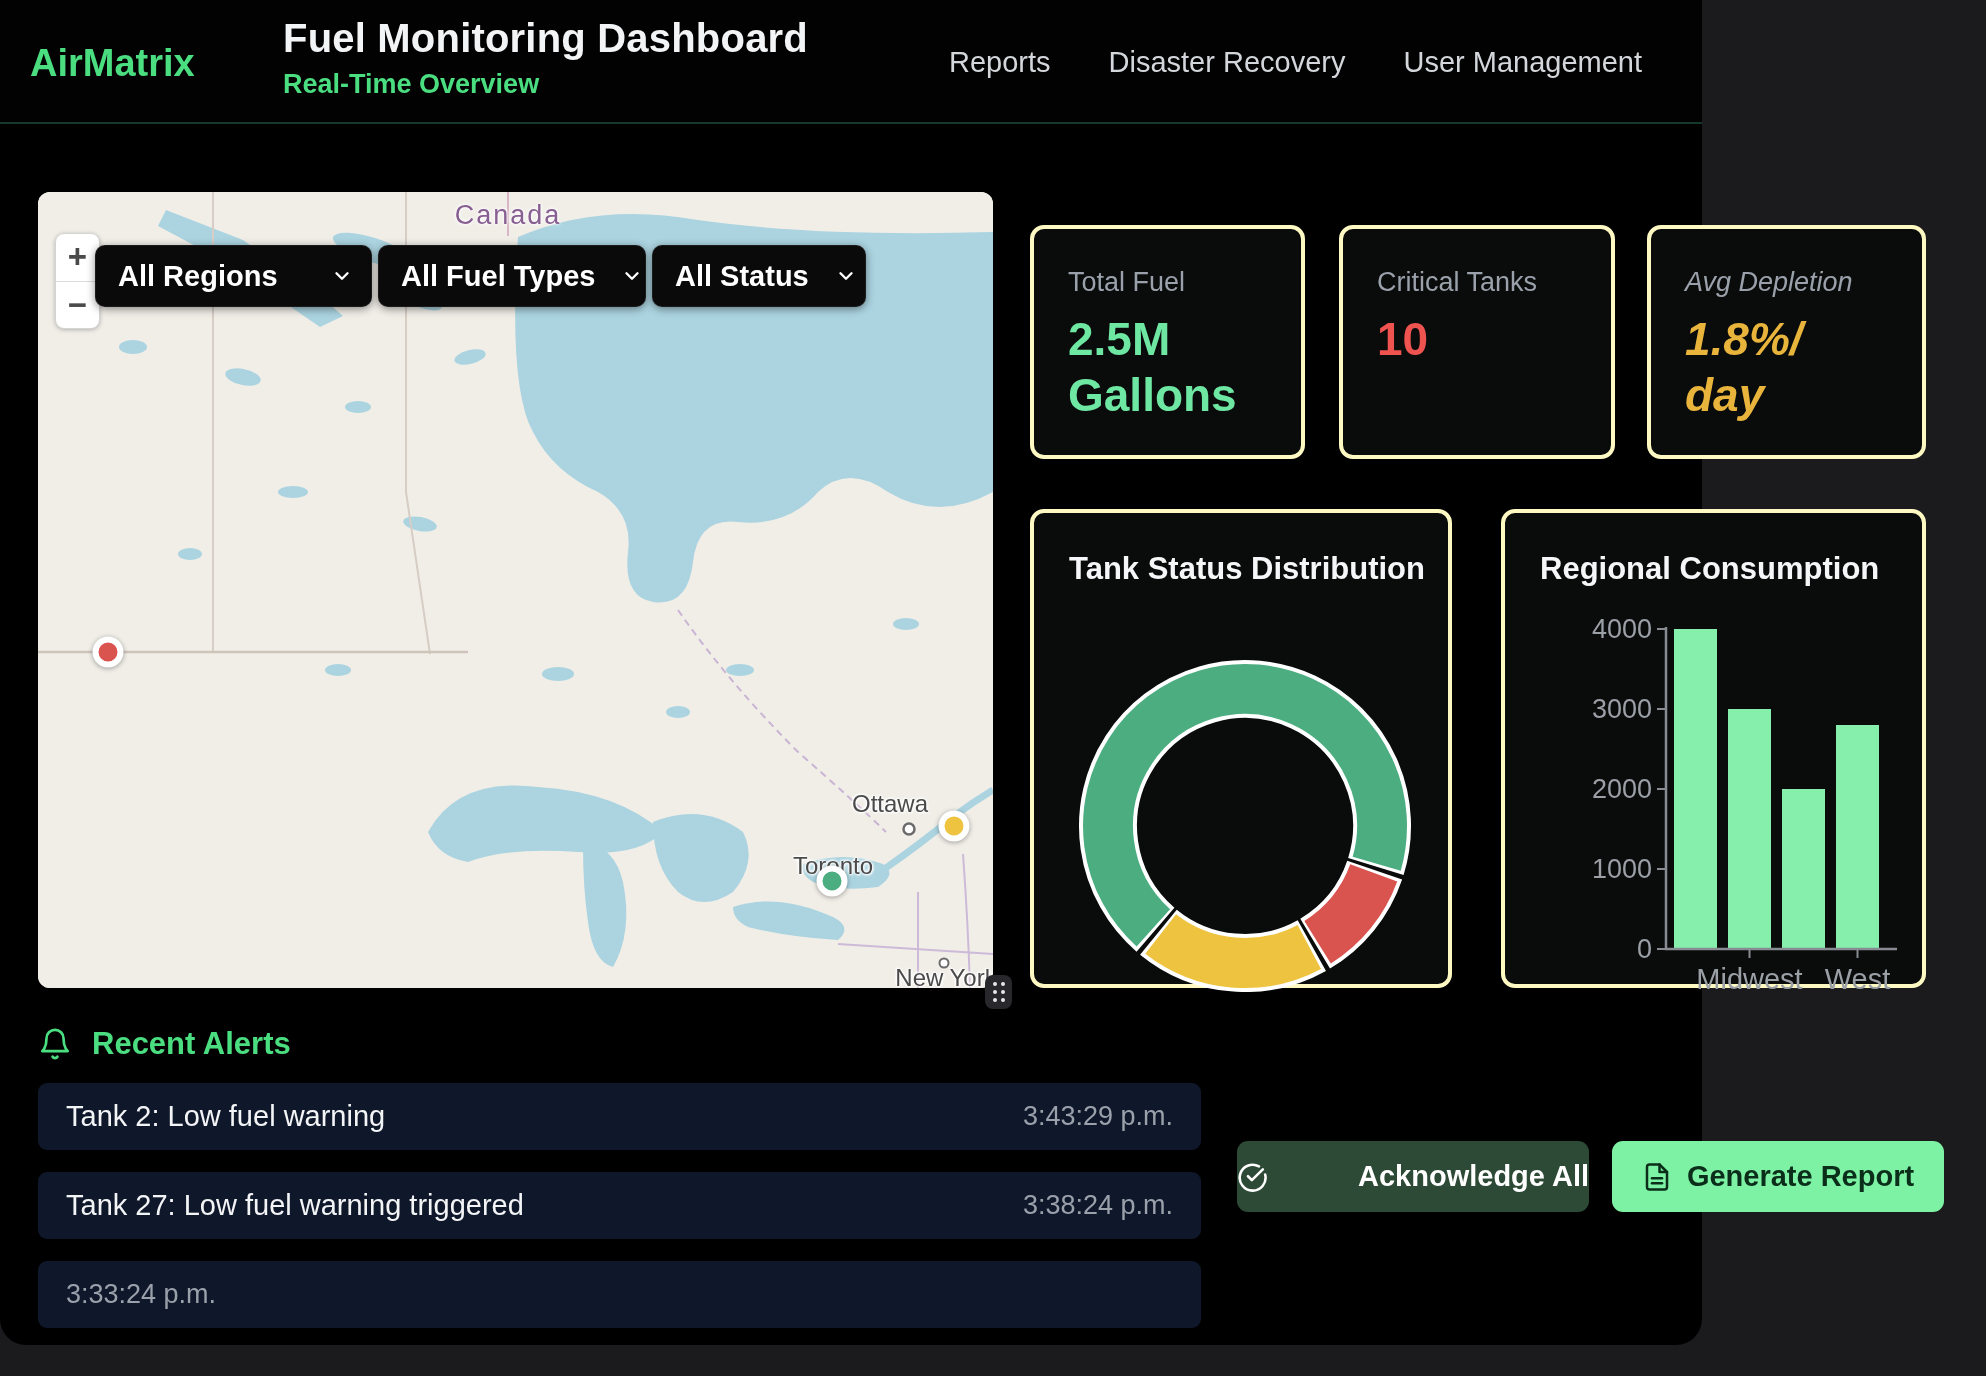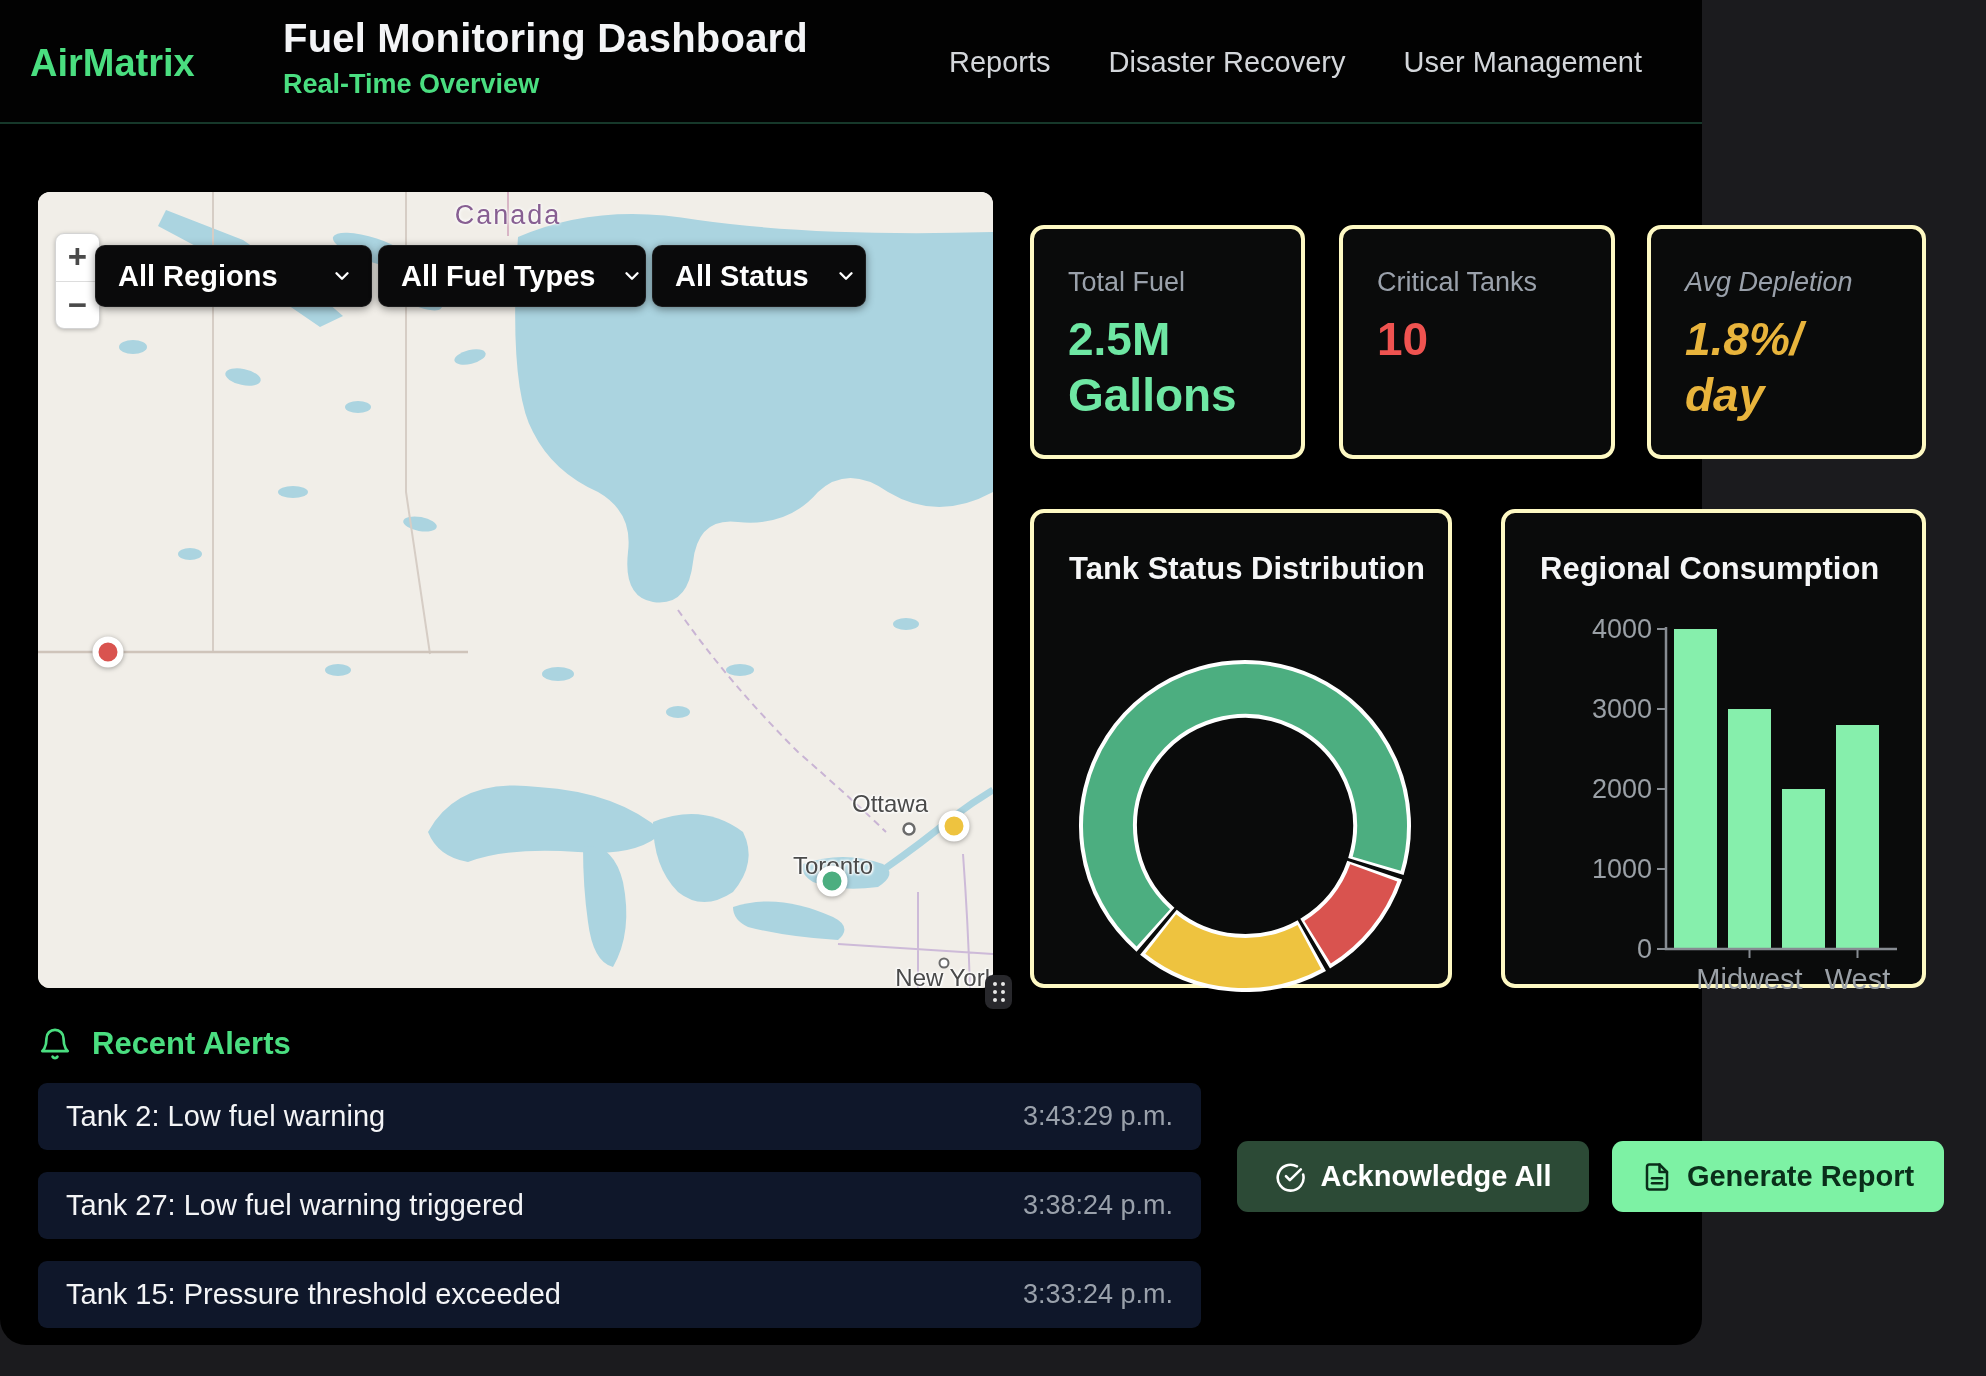--- a/index.html
+++ b/index.html
@@ -61,21 +61,21 @@
   .alert-row { position:absolute; left:38px; width:1163px; height:67px; background:#0f172a;
                border-radius:9px; display:flex; align-items:center; justify-content:space-between;
                padding:0 28px; }
   .alert-msg { font-size:29px; color:#f3f4f6; }
   .alert-time { font-size:27px; color:#9aa1ab; }
 
   
   .action-btn { position:absolute; top:1141px; height:71px; border:none; border-radius:11px;
                 display:flex; align-items:center; justify-content:center; gap:15px;
                 font-family:inherit; font-size:29px; font-weight:bold; cursor:pointer; }
-  #ack-btn { left:1237px; width:352px; background:#2c4a36; color:#fff; }
+  #ack-btn { left:1237px; width:352px; background:#2c4a36; color:#fff;justify-content:space-between; }
   #report-btn { left:1612px; width:332px; background:#7df2a4; color:#0a2e1a; }
 </style>
 </head>
 <body>
 
 <div id="app">
   <div id="panel">
 
     <div id="header">
       <div id="logo">AirMatrix</div>
@@ -242,21 +242,20 @@
 
     <div class="alert-row" style="top:1083px;">
       <span class="alert-msg">Tank 2: Low fuel warning</span>
       <span class="alert-time">3:43:29 p.m.</span>
     </div>
     <div class="alert-row" style="top:1172px;">
       <span class="alert-msg">Tank 27: Low fuel warning triggered</span>
       <span class="alert-time">3:38:24 p.m.</span>
     </div>
     <div class="alert-row" style="top:1261px;">
-      <span class="alert-msg">Tank 15: Pressure threshold exceeded</span>
       <span class="alert-time">3:33:24 p.m.</span>
     </div>
 
     <button class="action-btn" id="ack-btn">
       <svg width="31" height="31" viewBox="0 0 24 24" fill="none" stroke="#fff" stroke-width="2" stroke-linecap="round" stroke-linejoin="round">
         <path d="M21.8 10.5 A10 10 0 1 1 17 4.2"></path>
         <polyline points="8.5,11.8 11.5,14.8 20,6.5"></polyline>
       </svg>
       <span>Acknowledge All</span>
     </button>

